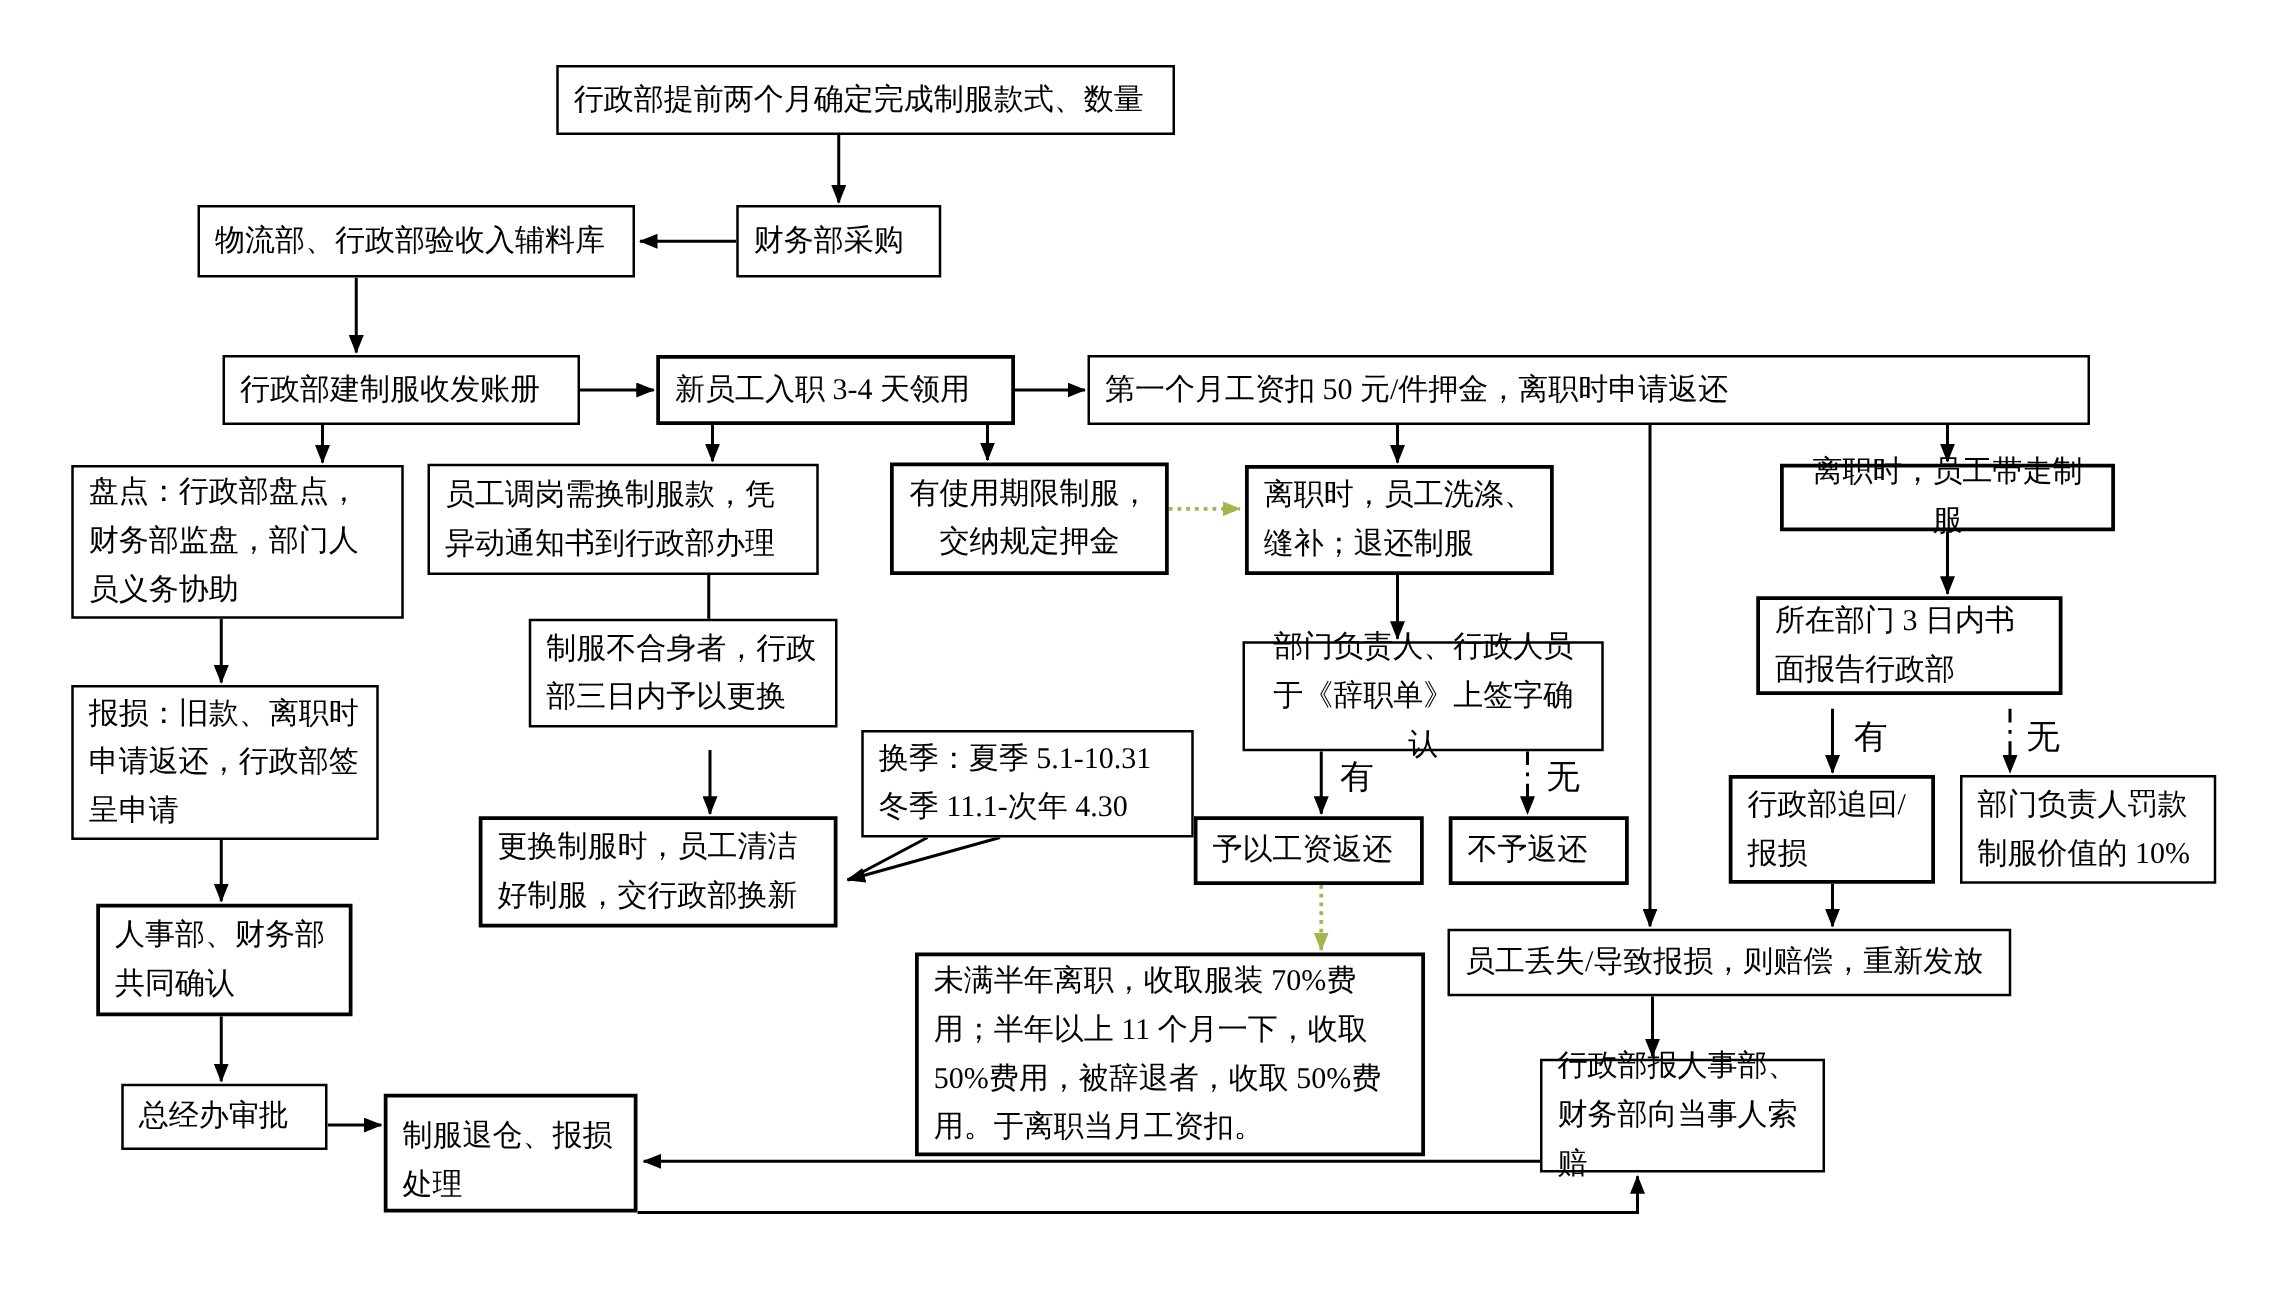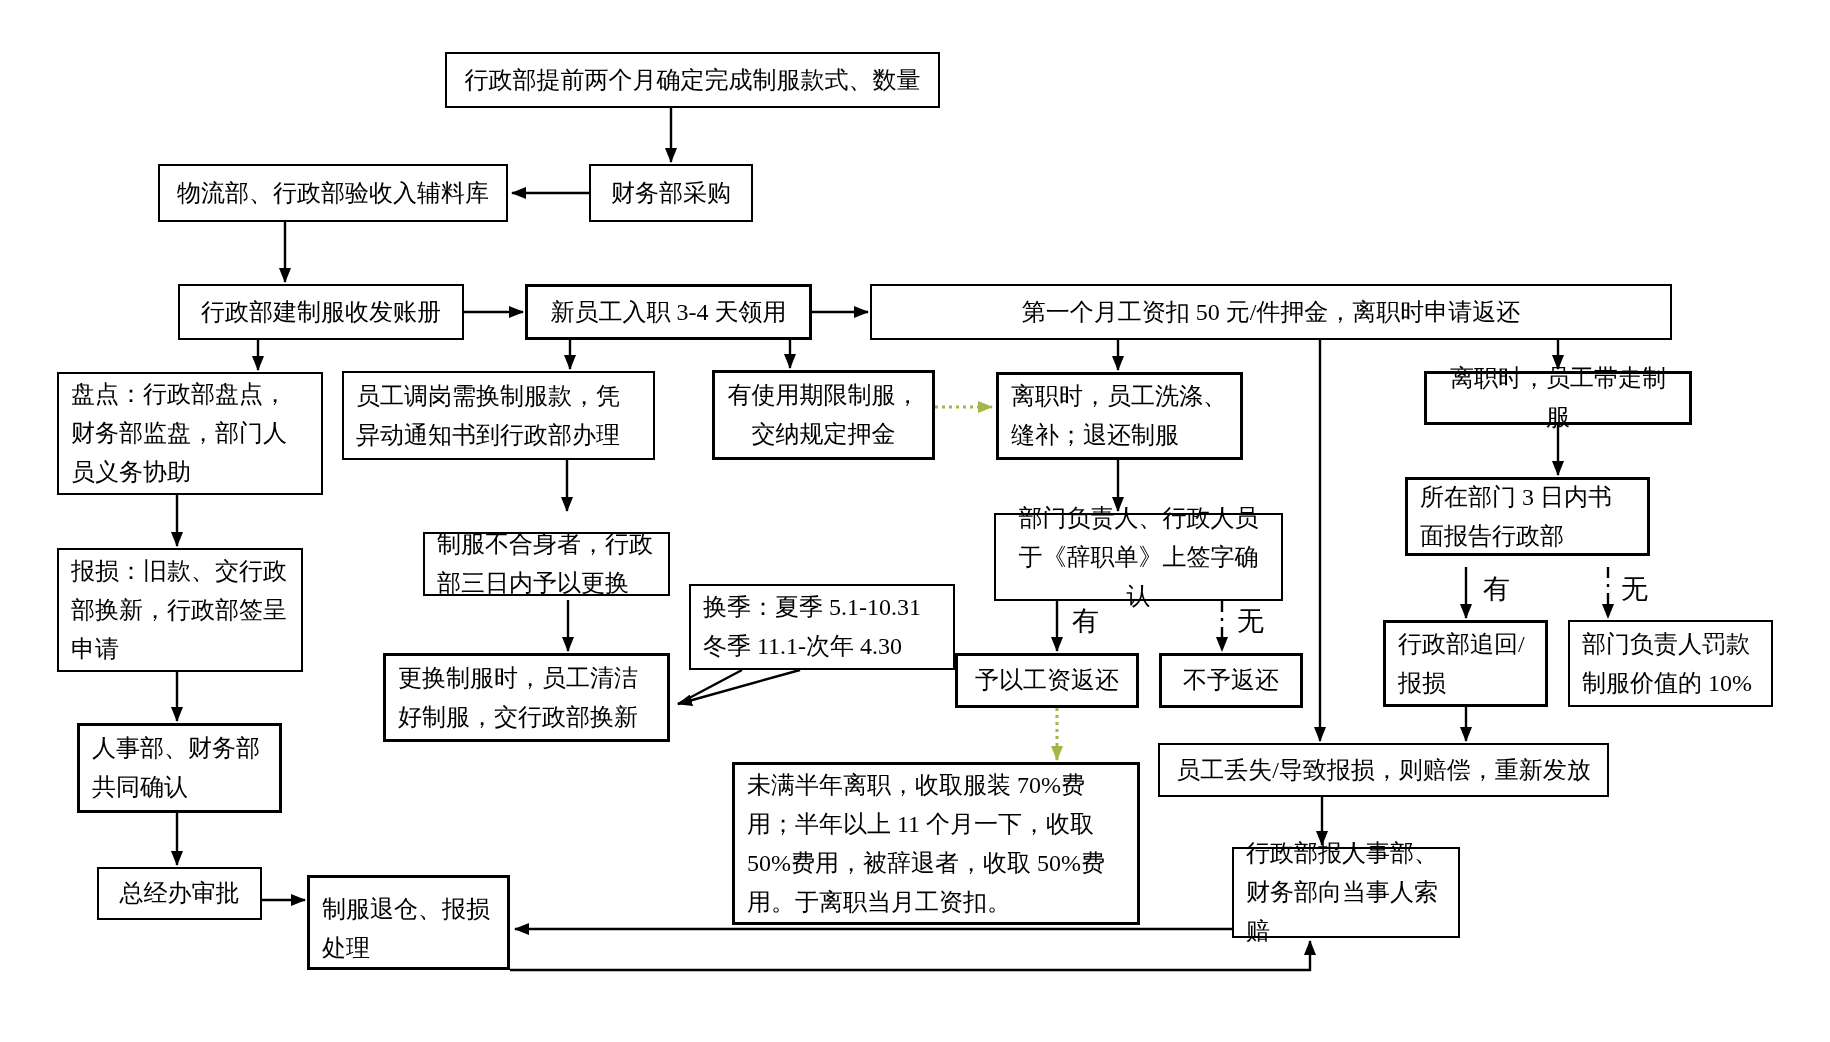--- a/index.html
+++ b/index.html
@@ -3,21 +3,21 @@
 <meta charset="utf-8">
 <style>
   html,body{margin:0;padding:0;background:#ffffff;}
   #canvas{position:relative;width:1830px;height:1042px;background:#ffffff;overflow:hidden;
           font-family:"Liberation Serif","DejaVu Serif",serif;color:#000;}
   #connector-svg{position:absolute;left:0;top:0;z-index:1;}
   .node{position:absolute;z-index:2;background:#ffffff;border:2px solid #000;
         box-sizing:border-box;display:flex;align-items:center;
         font-size:24px;line-height:39px;padding:4px 12px;}
   .node.bold{border-width:3px;}
-  .node.center{justify-content:center;text-align:center;}
+  .node.center{text-align:center;}
   .node.left{justify-content:flex-start;text-align:left;}
   .node.vtop{align-items:flex-start;padding-top:12px;}
   .node span{white-space:pre-line;}
   .edge-label{position:absolute;z-index:3;font-size:27px;line-height:30px;}
 </style>
 </head>
 <body>
 
 <div id="canvas">
     <svg id="connector-svg" width="1830" height="1042">
@@ -92,23 +92,23 @@
     <div class="node left bold" style="left: 712px; top: 370px; width: 223px; height: 90px; text-align: center;">
       <span>有使用期限制服，交纳规定押金</span>
     </div>
     <div class="node left bold" style="left: 996px; top: 372px; width: 247px; height: 88px;">
       <span>离职时，员工洗涤、缝补；退还制服</span>
     </div>
     <div class="node center bold" style="left: 1424px; top: 371px; width: 268px; height: 54px;">
       <span>离职时，员工带走制服</span>
     </div>
     <div class="node left" style="left: 57px; top: 548px; width: 246px; height: 124px;">
-      <span>报损：旧款、交行政部换新，行政部签呈申请</span>
+      <span>报损：旧款、离职时申请返还，行政部签呈申请</span>
     </div>
-    <div class="node left" style="left: 423px; top: 532px; width: 247px; height: 64px;">
+    <div class="node left" style="left: 423px; top: 495px; width: 247px; height: 87px;">
       <span>制服不合身者，行政部三日内予以更换</span>
     </div>
     <div class="node center" style="left: 994px; top: 513px; width: 289px; height: 88px;">
       <span>部门负责人、行政人员于《辞职单》上签字确认</span>
     </div>
     <div class="node left bold" style="left: 1405px; top: 477px; width: 245px; height: 79px;">
       <span>所在部门 3 日内书面报告行政部</span>
     </div>
     <div class="node left" style="left: 689px; top: 584px; width: 266px; height: 86px;">
       <span>换季：夏季 5.1-10.31

